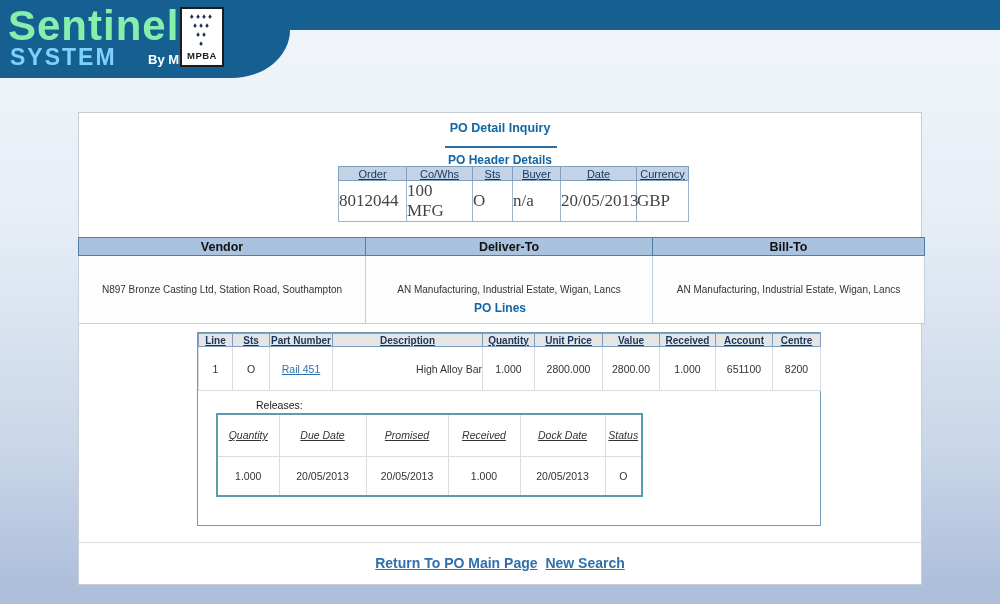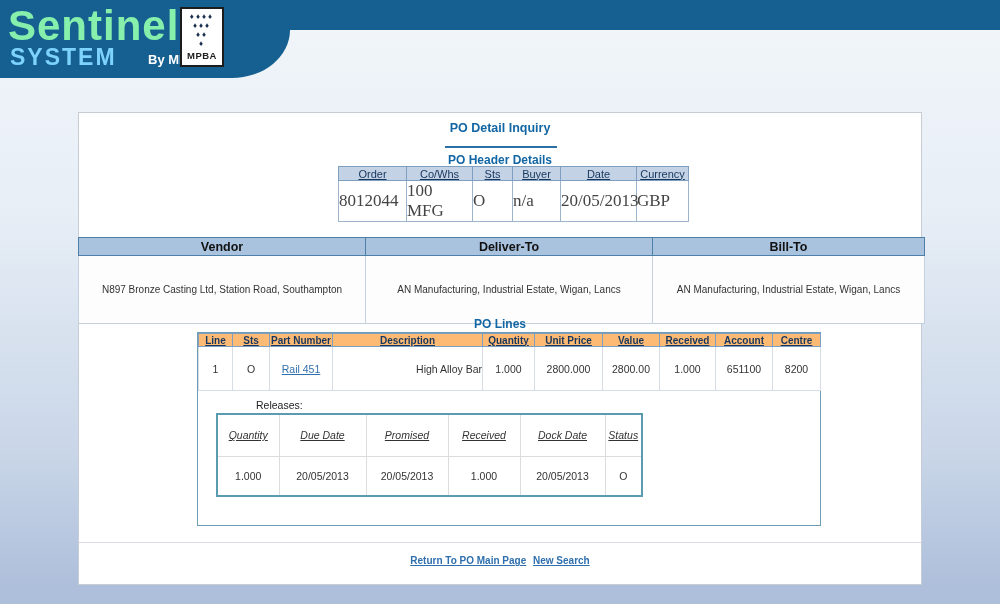--- a/index.html
+++ b/index.html
@@ -28,35 +28,35 @@
   table { border-collapse:collapse; table-layout:fixed; }
   
   .po-head-table { position:absolute; top:53px; left:259px; width:342px; border:1px solid #3d6e99; }
   .po-head-table th { background:#c3d2e5; color:#17365d; font-size:11px; font-weight:normal; text-decoration:underline; border:1px solid #7f9fc0; height:14px; text-align:center; }
   .po-head-table td { border:1px solid #9db4cc; height:40px; font-size:17px; color:#444; text-align:left; background:#fff;font-family:Liberation Serif, serif; }
   
   .addr-table { position:absolute; top:124px; left:-1px; width:846px; border:1px solid #4d7fa8; }
   .addr-table th { background:#a9c2de; color:#111; font-size:12.5px; font-weight:bold; height:18px; text-align:center; border:1px solid #4d7fa8; }
   .addr-table td { height:68px; font-size:10px; color:#333; text-align:center; background:#fdfdfd; border:1px solid #c3d0de; border-top:none; }
   
-  .po-lines-title { position:absolute; top:204px; left:0; width:100%; }
+  .po-lines-title { position:absolute; top:188px; left:0; width:100%; }
   .lines-box { position:absolute; top:219px; left:118px; width:624px; height:194px; border:1px solid #6d9cb4; background:#fff; }
   .lines-table { width:622px; }
-  .lines-table th { background:#fdba74; color:#17365d; font-size:10px; font-weight:bold; text-decoration:underline; border:1px solid #7f9fc0; height:13px; text-align:center;margin-left:30px; }
+  .lines-table th { background:#e5e5e5; color:#17365d; font-size:10px; font-weight:bold; text-decoration:underline; border:1px solid #7f9fc0; height:13px; text-align:center;margin-left:30px; }
   .lines-table td { border:1px solid #d6dde5; border-top:1px solid #7f9fc0; height:44px; font-size:10.5px; color:#333; text-align:center; background:#fff; }
   .lines-table td.desc { text-align:right; padding-left:12px; }
   .link { color:#2f6fad; text-decoration:underline; cursor:pointer; }
   
   .releases-label { position:absolute; top:66px; left:18px; font-size:10.5px; color:#222;padding-left:40px; }
   .rel-table { position:absolute; top:80px; left:18px; width:425px; border:2px solid #5b9bb0; }
   .rel-table th { font-size:10.5px; color:#333; font-weight:normal; font-style:italic; text-decoration:underline; border:1px solid #dcdcdc; height:42px; text-align:center; background:#fff; }
   .rel-table td { font-size:10.5px; color:#333; border:1px solid #dcdcdc; height:40px; text-align:center; background:#fff; }
   
   .footer-rule { position:absolute; top:429px; left:0; width:100%; height:1px; background:#d9dce1; }
-  .footer-links { position:absolute; top:442px; left:0; width:100%; text-align:center; font-size:10px; font-weight:bold; }
+  .footer-links { position:absolute; top:442px; left:0; width:100%; text-align:center; font-size:14px; font-weight:bold; }
   .footer-links span { margin:0 2px; }
 </style>
 </head>
 <body>
 
 <div class="top-band"></div>
 <div class="logo-block">
   <div class="logo-title">Sentinel</div>
   <div class="logo-subtitle">SYSTEM</div>
   <div class="logo-byline">By MPBA</div>

